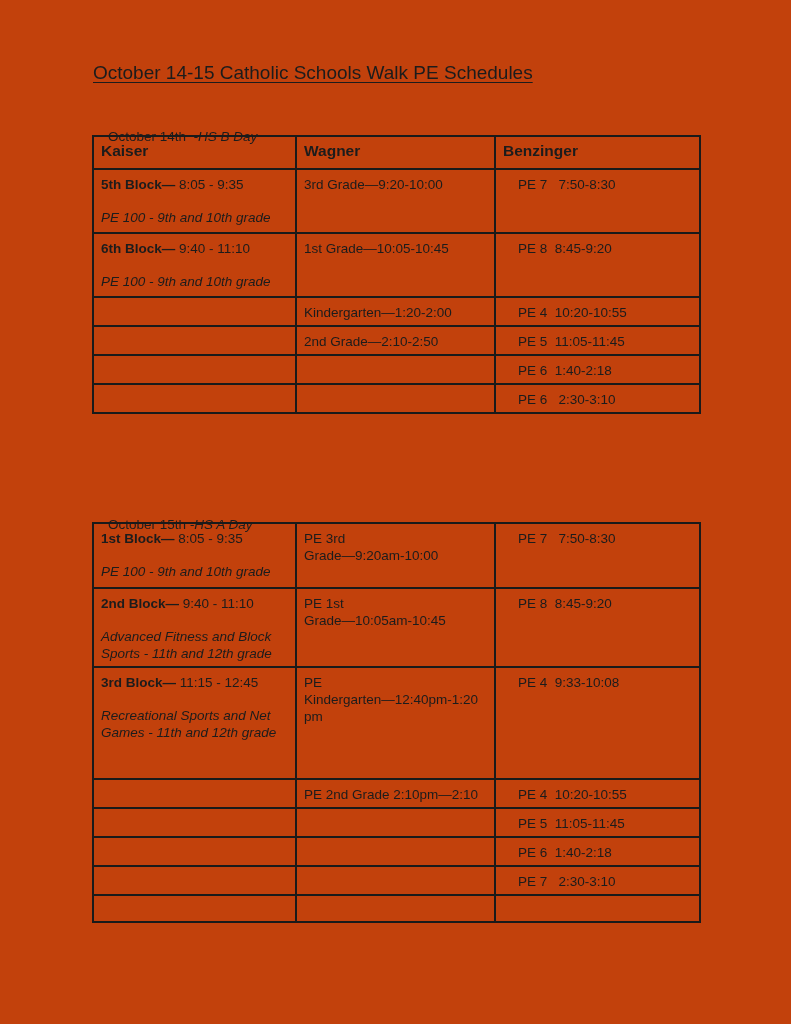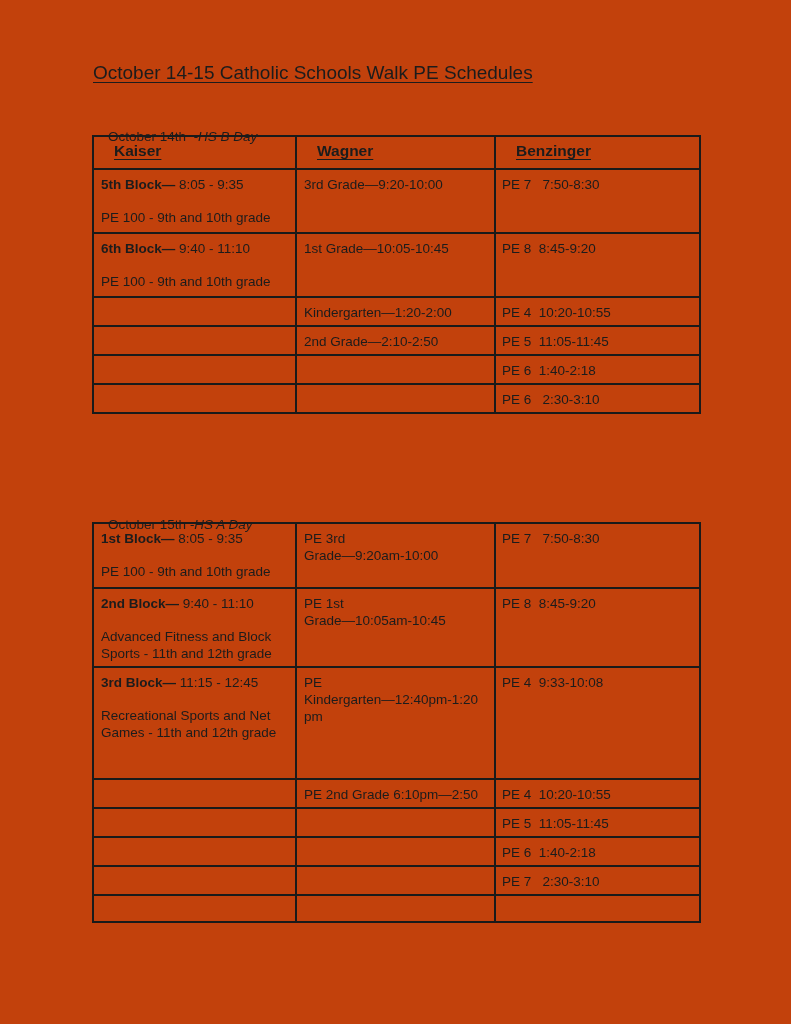--- a/index.html
+++ b/index.html
@@ -43,27 +43,25 @@
     white-space:pre-wrap;
     overflow:hidden;
     text-align:left;
   }
   th.colhead{
     font-size:15.5px;
     font-weight:bold;
     padding:5px 5px 2px 7px;
   }
   th.colhead span{
-    text-decoration:underline;
     text-underline-offset:3px;
-    margin-left:13px;
   }
-  td.bz{padding-left:6px;margin-top:12px;}
+  td.bz{padding-left:22px;margin-top:12px;}
   .blk{font-weight:bold;}
-  .detail{margin-top:16px;}
+  .detail{margin-top:16px;font-style:italic;}
   tr.rh-hdr{height:33px;}
   tr.rh-a{height:64px;}
   tr.rh-b{height:65px;}
   tr.rh-c{height:79px;}
   tr.rh-d{height:112px;}
   tr.rh-s{height:27px;}
 </style>
 </head>
 <body>
 
@@ -145,21 +143,21 @@
       </tr>
       <tr class="rh-d">
         <td><div><span class="blk">3rd Block—</span><span> 11:15 - 12:45</span></div><div class="detail">Recreational Sports and Net Games - 11th and 12th grade</div></td>
         <td>PE
 Kindergarten—12:40pm-1:20
 pm</td>
         <td class="bz">PE 4  9:33-10:08</td>
       </tr>
       <tr class="rh-s">
         <td></td>
-        <td>PE 2nd Grade 6:10pm—2:50</td>
+        <td>PE 2nd Grade 2:10pm—2:10</td>
         <td class="bz">PE 4  10:20-10:55</td>
       </tr>
       <tr class="rh-s">
         <td></td>
         <td></td>
         <td class="bz">PE 5  11:05-11:45</td>
       </tr>
       <tr class="rh-s">
         <td></td>
         <td></td>

